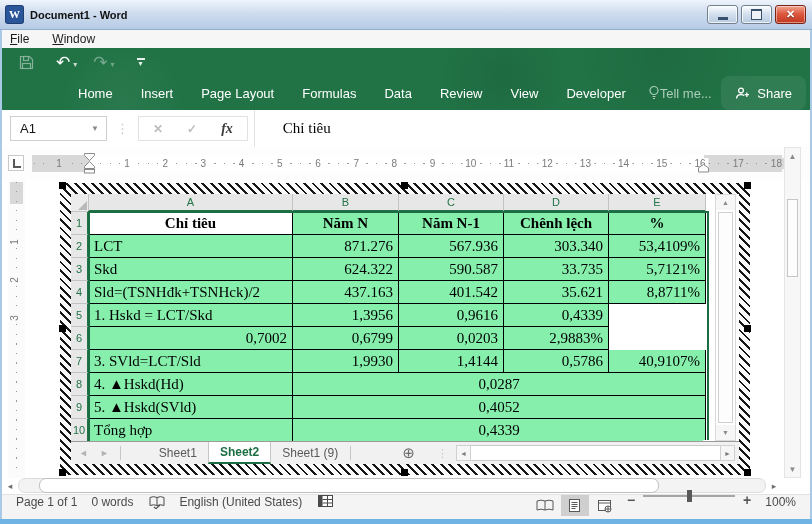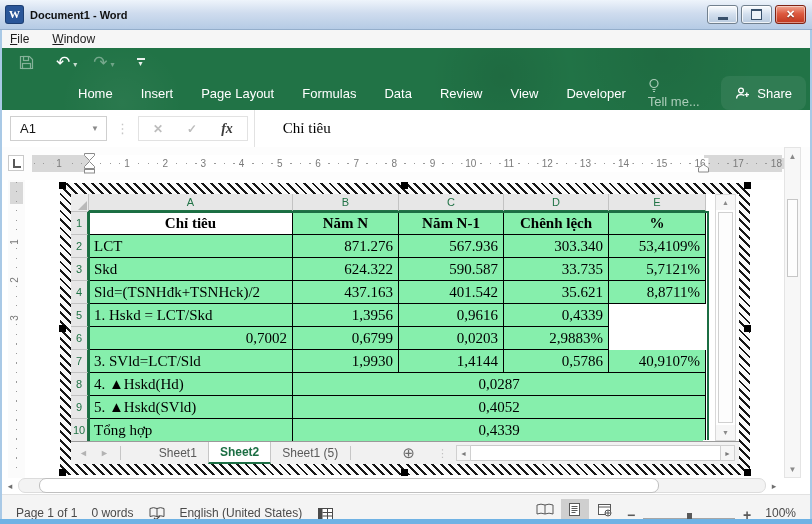--- a/index.html
+++ b/index.html
@@ -38,21 +38,21 @@
   .qi{display:flex;align-items:flex-end;}
   .undo-g{font-size:17px;line-height:17px;color:#fff;font-family:"DejaVu Sans",sans-serif;}
   .redo-g{font-size:17px;line-height:17px;color:rgba(255,255,255,.38);font-family:"DejaVu Sans",sans-serif;}
   .dd8{font-size:8px;line-height:12px;margin-left:3px;color:rgba(255,255,255,.75);}
   .dd8.dim{color:rgba(255,255,255,.35);}
   .qcust{margin-left:22px;display:flex;flex-direction:column;align-items:center;}
   .qcust i{display:block;width:8px;border-top:2px solid rgba(255,255,255,.9);margin-bottom:0px;}
   .qcust b{font-size:8px;line-height:7px;font-weight:normal;color:rgba(255,255,255,.9);}
   .tabrow{display:flex;align-items:center;height:34px;padding-left:62px;}
   .rtab{padding:0 14px;font-size:13px;color:#fff;white-space:nowrap;}
-  .tellme{display:flex;align-items:flex-start;margin-left:8px;color:#abcdb9;font-size:13px;flex-direction:column;}
+  .tellme{display:flex;align-items:flex-end;margin-left:8px;color:#abcdb9;font-size:13px;}
   .share{margin-left:auto;margin-right:4px;display:flex;align-items:center;gap:7px;color:#fff;
     font-size:13px;background:rgba(255,255,255,.07);padding:0 14px;height:34px;border-radius:8px;}
   
   .fbar{position:absolute;left:2px;right:2px;top:110px;height:37px;background:#fff;
     border-bottom:1px solid #d0d0d0;display:flex;align-items:center;}
   .namebox{width:97px;height:25px;margin-left:8px;border:1px solid #cfcfcf;display:flex;align-items:center;
     padding-left:9px;font-size:13px;color:#151515;box-sizing:border-box;}
   .nb-dd{margin-left:auto;align-self:stretch;display:flex;align-items:center;padding:0 7px;color:#8a8a8a;font-size:8px;}
   .fsep{color:#c6c6c6;margin:0 9px;font-size:13px;}
   .fbtns{display:flex;align-items:center;height:25px;border:1px solid #e2e2e2;box-sizing:border-box;padding:0 14px;gap:24px;}
@@ -124,21 +124,21 @@
   .wvs{position:absolute;right:11px;top:147px;width:17px;height:331px;background:#f7f7f7;border:1px solid #e4e4e4;box-sizing:border-box;z-index:20;}
   .wvsa{height:16px;display:flex;align-items:center;justify-content:center;font-size:8px;color:#8a8a8a;}
   .wvsa.bot{position:absolute;bottom:0;left:0;right:0;}
   .wvs-thumb{position:absolute;left:2px;right:2px;top:51px;height:76px;background:#fdfdfd;border:1px solid #c6c6c6;}
   .whs{position:absolute;left:2px;right:30px;top:478px;height:15px;display:flex;align-items:center;z-index:20;}
   .whsa{width:16px;text-align:center;font-size:9px;color:#6f6f6f;}
   .whst{flex:1;height:13px;background:#f3f3f3;border:1px solid #dcdcdc;border-radius:7px;position:relative;}
   .whs-thumb{position:absolute;left:20px;width:618px;top:-1px;bottom:-1px;background:#fff;border:1px solid #bfbfbf;border-radius:7px;}
   
   .status{position:absolute;left:2px;right:2px;top:494px;height:25px;background:#f4f4f4;border-top:1px solid #e2e2e2;
-    display:flex;align-items:flex-end;font-size:12px;color:#4a4a4a;z-index:20;}
+    display:flex;align-items:flex-start;font-size:12px;color:#4a4a4a;z-index:20;}
   .st{margin-left:14px;white-space:nowrap;}
   .sicon{margin-left:16px;display:flex;align-items:center;}
   .spacer{flex:1;}
   .vbtn{width:28px;height:21px;display:flex;align-items:center;justify-content:center;margin-left:2px;}
   .vbtn.sel{background:#cfcfcf;}
   .zminus,.zplus{font-size:14px;color:#595959;margin:0 8px;font-weight:bold;line-height:10px;}
   .ztrack{width:92px;height:2px;background:#a6a6a6;position:relative;}
   .zhandle{position:absolute;left:44px;top:-5px;width:5px;height:12px;background:#595959;}
   .zpct{margin:0 14px 0 6px;color:#4a4a4a;}
   u{text-decoration:underline;}
@@ -385,21 +385,21 @@
 
         <div class="tabstrip">
           <span class="tnav">
             <span>◄</span>
             <span>►</span>
           </span>
           <span class="tdiv"></span>
           <span class="stabs">
               <span class="stab">Sheet1</span>
               <span class="stab active">Sheet2</span>
-              <span class="stab">Sheet1 (5)</span>
+              <span class="stab">Sheet1 (9)</span>
             </span>
           <span class="tdiv"></span>
           <span class="addsheet">⊕</span>
           <span class="tsep">⋮</span>
           <span class="xhs">
             <span class="xhsa">◄</span>
             <span class="xhst"></span>
             <span class="xhsa">►</span>
           </span>
         </div>

